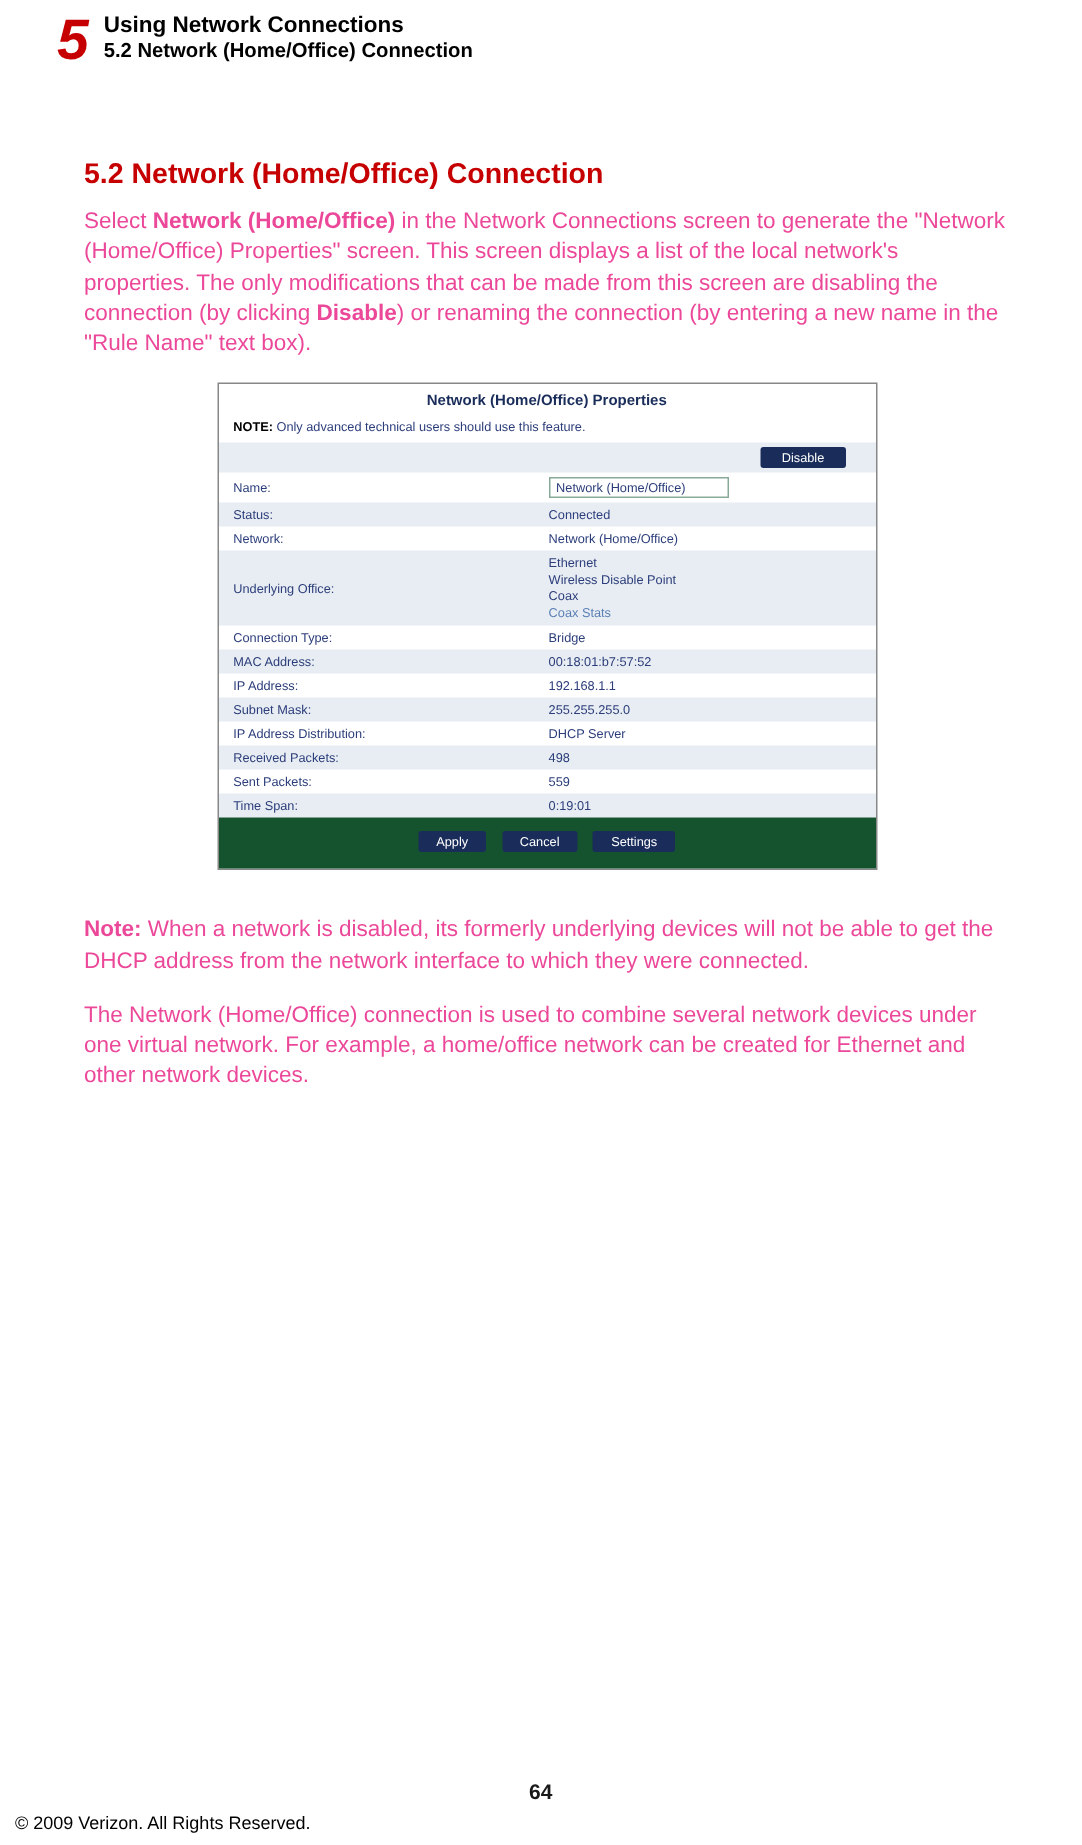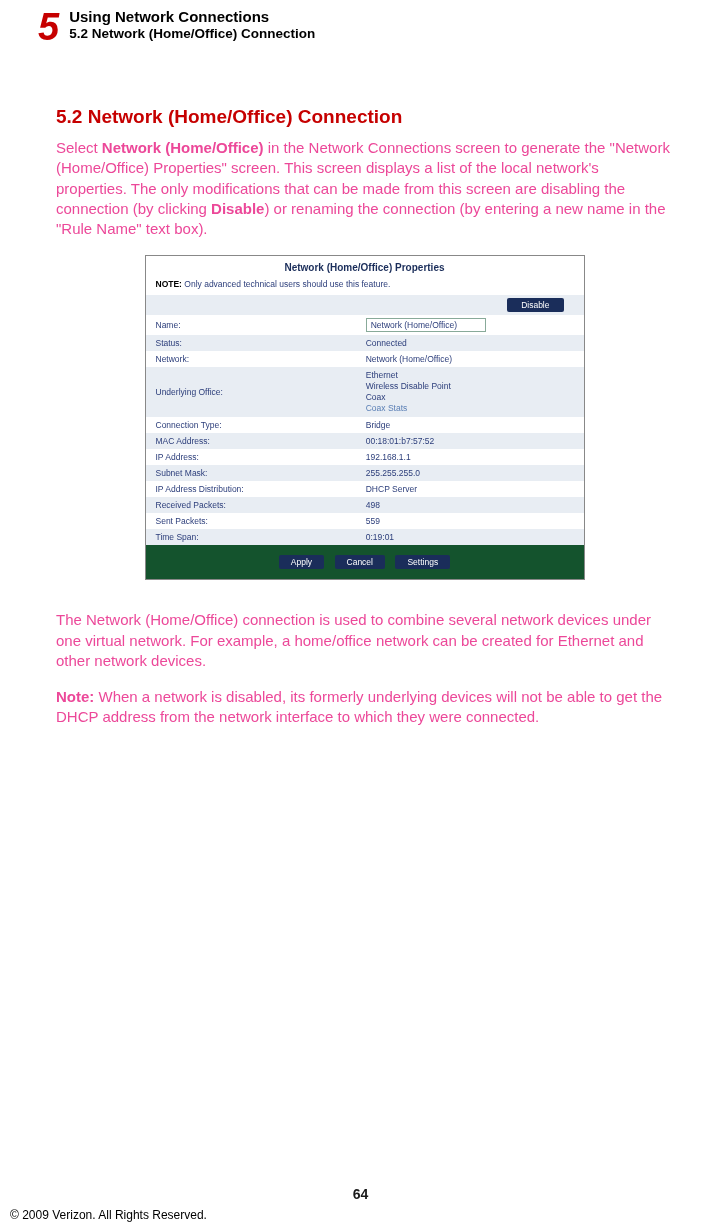--- a/index.html
+++ b/index.html
@@ -209,21 +209,21 @@
       </tr>
     </tbody>
       </table>
     <div class="ss-actions">
       <span class="ss-btn">Apply</span>
       <span class="ss-btn">Cancel</span>
       <span class="ss-btn">Settings</span>
     </div>
   </div>
 
-  <p class="body-text">The Network (Home/Office) connection is used to combine several network devices under one virtual network. For example, a home/office network can be created for Ethernet and other network devices.</p>
-
   <p class="body-text">
     <span class="b">Note:</span><span> When a network is disabled, its formerly underlying devices will not be able to get the DHCP address from the network interface to which they were connected.</span>
   </p>
+
+  <p class="body-text">The Network (Home/Office) connection is used to combine several network devices under one virtual network. For example, a home/office network can be created for Ethernet and other network devices.</p>
 </div>
 
 <div class="page-num">64</div>
 <div class="copyright">© 2009 Verizon. All Rights Reserved.</div>
 
 </body></html>

